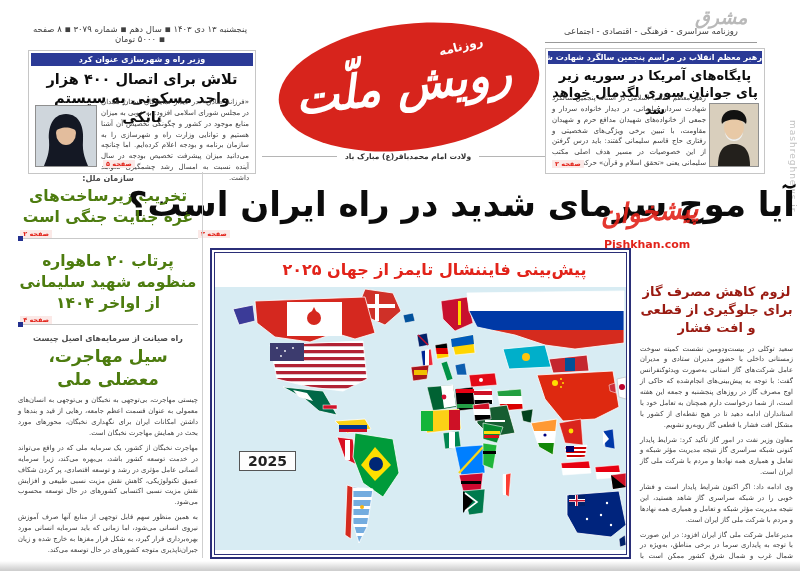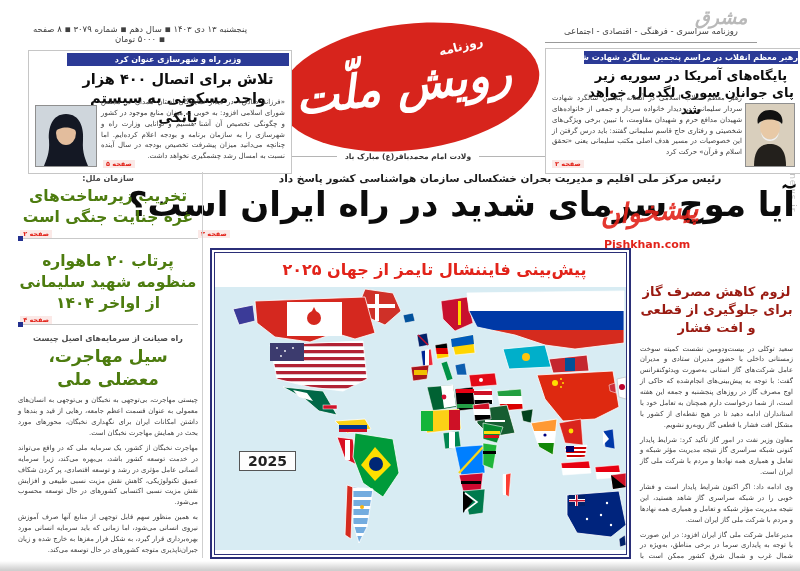--- a/index.html
+++ b/index.html
@@ -9,21 +9,21 @@
   .rule{border-bottom:1px solid #9a9a9a;}
   .smallline{font-size:8.5px;color:#3f3f3f;text-align:center;padding-bottom:6px;}
   
   .ellipse{background:#d7241c;border-radius:50%;transform:rotate(-7deg);}
   .mast-title{color:#fff;font-weight:bold;font-style:italic;font-size:46px;white-space:nowrap;}
   .mast-news{color:#fff;font-size:12px;font-weight:bold;}
   .dedication{display:flex;align-items:center;gap:8px;}
   .dedication .ln{flex:1;border-top:1px solid #b5b5b5;}
   .dedication .tx{font-size:7.5px;font-weight:bold;color:#333;white-space:nowrap;}
   
-  .newsbox{border:1px solid #c6c6c6;background:#fff;padding-left:36px;}
+  .newsbox{border:1px solid #c6c6c6;background:#fff;}
   .kickerbar{background:#2b3a96;color:#fff;font-size:8px;font-weight:bold;text-align:center;
              height:13px;line-height:13px;margin:2px;overflow:hidden;white-space:nowrap;}
   .boxhead{font-size:14px;font-weight:900;color:#0d0d0d;text-align:center;line-height:1.3;padding:2px 4px;}
   .boxbody{font-size:7px;color:#3a3a3a;line-height:1.55;text-align:justify;}
   .photo{border:1px solid #8f8f8f;}
   
   .lead-kicker{font-size:10.5px;font-weight:bold;color:#1c1c1c;text-align:center;}
   .lead-head{font-size:34px;font-weight:900;color:#0b0b0b;text-align:center;white-space:nowrap;}
   
   .colkicker{font-size:8px;font-weight:bold;color:#4a4a4a;text-align:center;}
@@ -90,21 +90,20 @@
       <rect width="48" height="62" fill="#d9cfbd"></rect>
       <path d="M8 62 C8 46 14 40 24 40 C34 40 40 46 40 62 Z" fill="#23201c"></path>
       <ellipse cx="24" cy="24" rx="10" ry="11" fill="#e8c9a6"></ellipse>
       <path d="M24 6 C14 6 10 14 12 20 C16 14 32 14 36 20 C38 14 34 6 24 6 Z" fill="#111"></path>
       <path d="M15 28 C16 40 32 40 33 28 C30 38 18 38 15 28 Z" fill="#f2f2f2"></path>
     </svg>
     <div class="boxbody" style="position:absolute;right:58px;left:6px;top:44px;">رهبر معظم انقلاب اسلامی در آستانه پنجمین سالگرد شهادت سردار سلیمانی، در دیدار خانواده سردار و جمعی از خانواده‌های شهیدان مدافع حرم و شهیدان مقاومت، با تبیین برخی ویژگی‌های شخصیتی و رفتاری حاج قاسم سلیمانی گفتند: باید درس گرفتن از این خصوصیات در مسیر هدف اصلی مکتب سلیمانی یعنی «تحقق اسلام و قرآن» حرکت کرد</div>
     <span class="pgref abs" style="left:6px;bottom:5px;">صفحه ۲</span>
   </div>
 
-  <div class="abs lead-kicker" style="left:210px;top:172px;width:580px;">رئیس مرکز ملی اقلیم و مدیریت بحران خشکسالی سازمان هواشناسی کشور پاسخ داد</div>
   <div class="abs lead-head" style="left:205px;top:184px;width:590px;">آیا موج سرمای شدید در راه ایران است؟</div>
   <span class="pgref abs" style="left:198px;top:230px;">صفحه ۳</span>
 
   <div class="abs wm-pish" style="left:600px;top:196px;">پیشخوان</div>
   <div class="abs wm-pishurl" style="left:604px;top:238px;">Pishkhan.com</div>
 
   <div class="abs vline" style="left:202px;top:172px;height:386px;"></div>
 
   <div class="abs" style="left:18px;top:174px;width:180px;">
     <div class="colkicker">سازمان ملل:</div>

